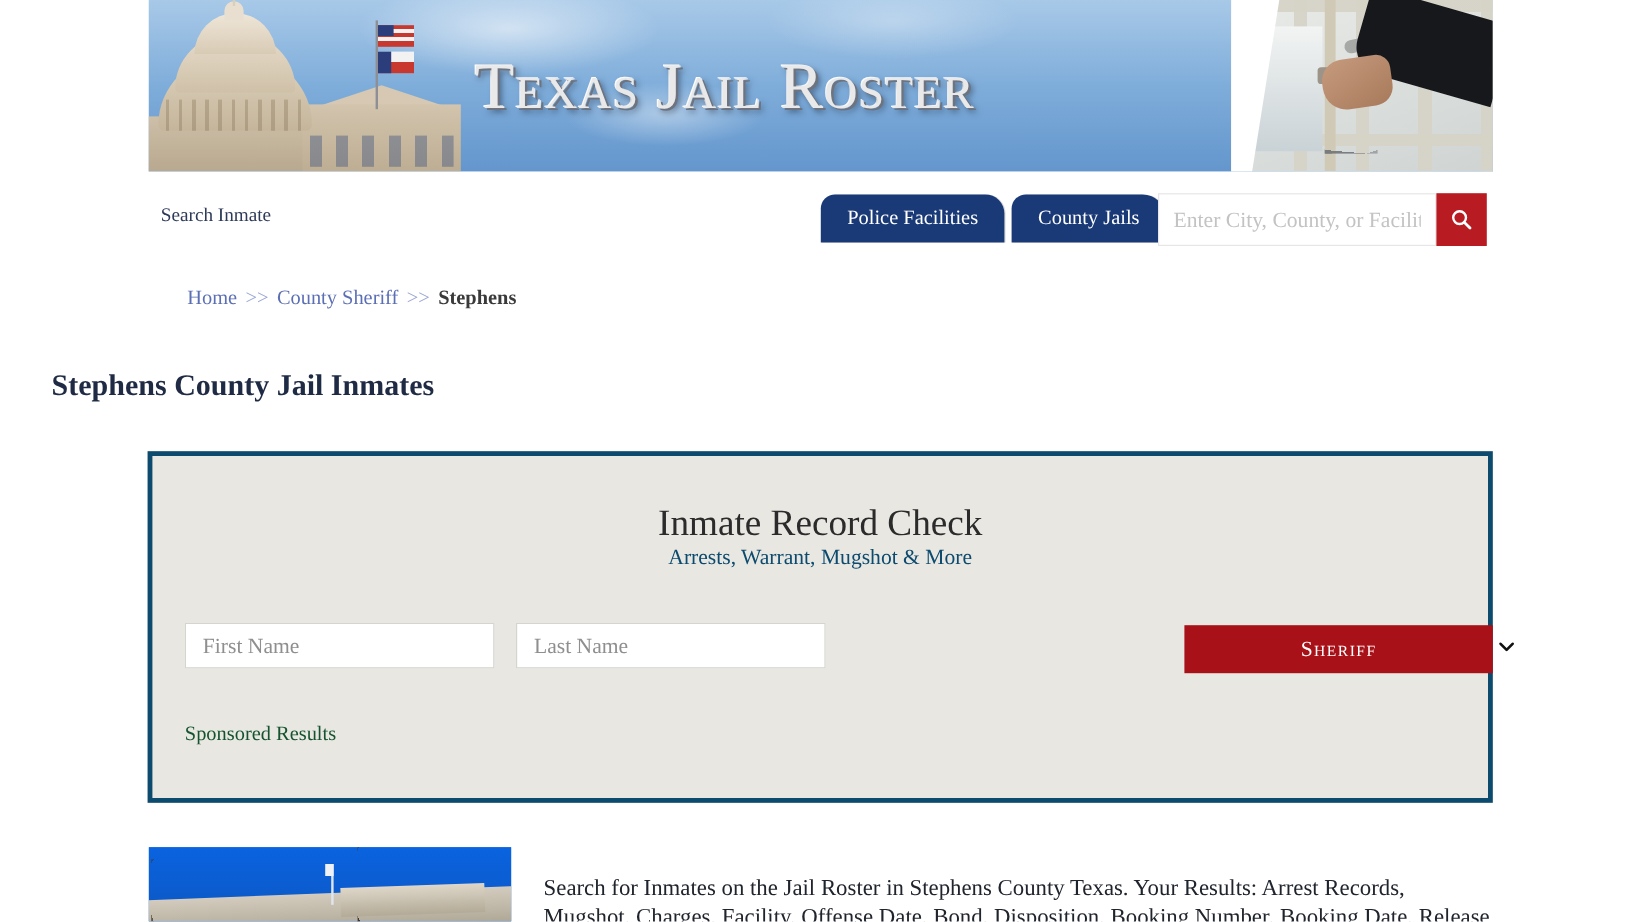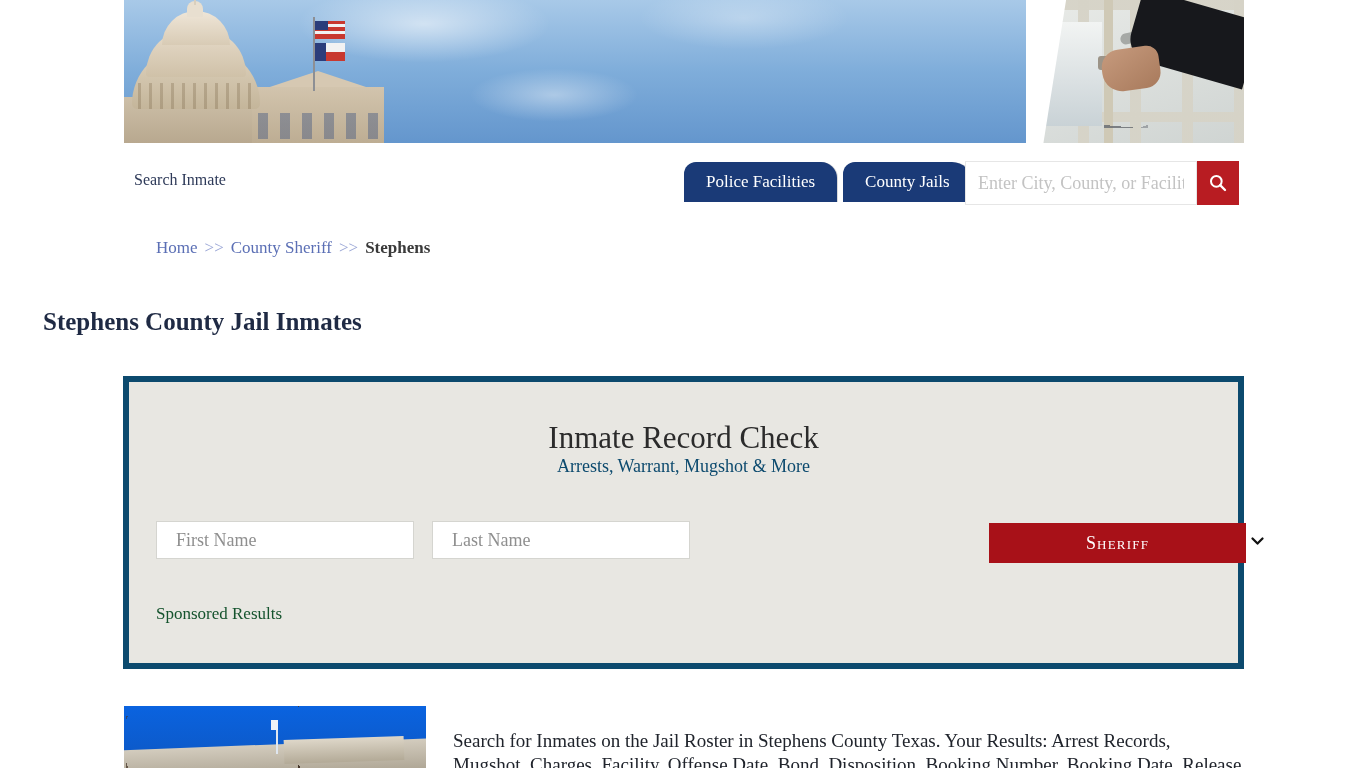--- a/index.html
+++ b/index.html
@@ -177,34 +177,34 @@
 
   
   .page-title {
     position: absolute; left: 0; right: 0; top: 291px;
     text-align: left; font-size: 25px; font-weight: bold; color: #1f2a44; padding-left: 43px;
   }
 
   
   .panel {
     position: absolute; left: 123px; top: 376px; width: 1121px; height: 293px;
-    background: #e8e7e2; border: 6px solid #0c4a6e;
+    background: #e8e7e2; border: 4px solid #0c4a6e;
   }
   .panel-title {
     position: absolute; left: 0; right: 0; top: 38px;
     text-align: center; font-size: 31px; color: #2b2b2b; font-weight: normal;
   }
   .panel-sub {
     position: absolute; left: 0; right: 0; top: 74px;
     text-align: center; font-size: 18px; color: #0c4a6e;
   }
   .form-row { position: absolute; left: 27px; top: 139px; width: 1066px; height: 42px; }
   .fld {
     position: absolute; height: 38px; background: #ffffff;
-    border: 1px solid #d5d5d0; padding: 0 19px; outline: none;
+    border: 1px solid #d5d5d0; padding: 0 14px; outline: none;
     font-family: "Liberation Serif", "DejaVu Serif", serif; font-size: 18px; color: #333;
   }
   .fld::placeholder { color: #8f8f8f; }
   #first-name { left: 0; width: 258px; }
   #last-name { left: 276px; width: 258px; }
   #state-select {
     left: 563px; width: 258px; height: 38px; background: #ffffff;
     border: 1px solid #d5d5d0; padding: 0 10px;
     font-family: "Liberation Serif", "DejaVu Serif", serif; font-size: 18px; color: #333;
     appearance: none; -webkit-appearance: none; outline: none; cursor: pointer;
@@ -288,20 +288,21 @@
       <div class="jail-corridor"></div>
       <div class="jail-door-frame"></div>
       <div class="lock"></div>
       <div class="handle"></div>
       <div class="sleeve"></div>
       <div class="hand"></div>
       <div class="keys"></div>
       <div class="jail-diag"></div>
     </div>
 
+    <div class="banner-title">Texas Jail Roster</div>
   </div>
 
   <div class="navbar">
     <div class="nav-brand">Search Inmate</div>
 
     <div class="tabs">
       <div class="tab">Police Facilities</div><div class="tab skew">County Jails</div>
     </div>
 
     <div class="searchbox">

